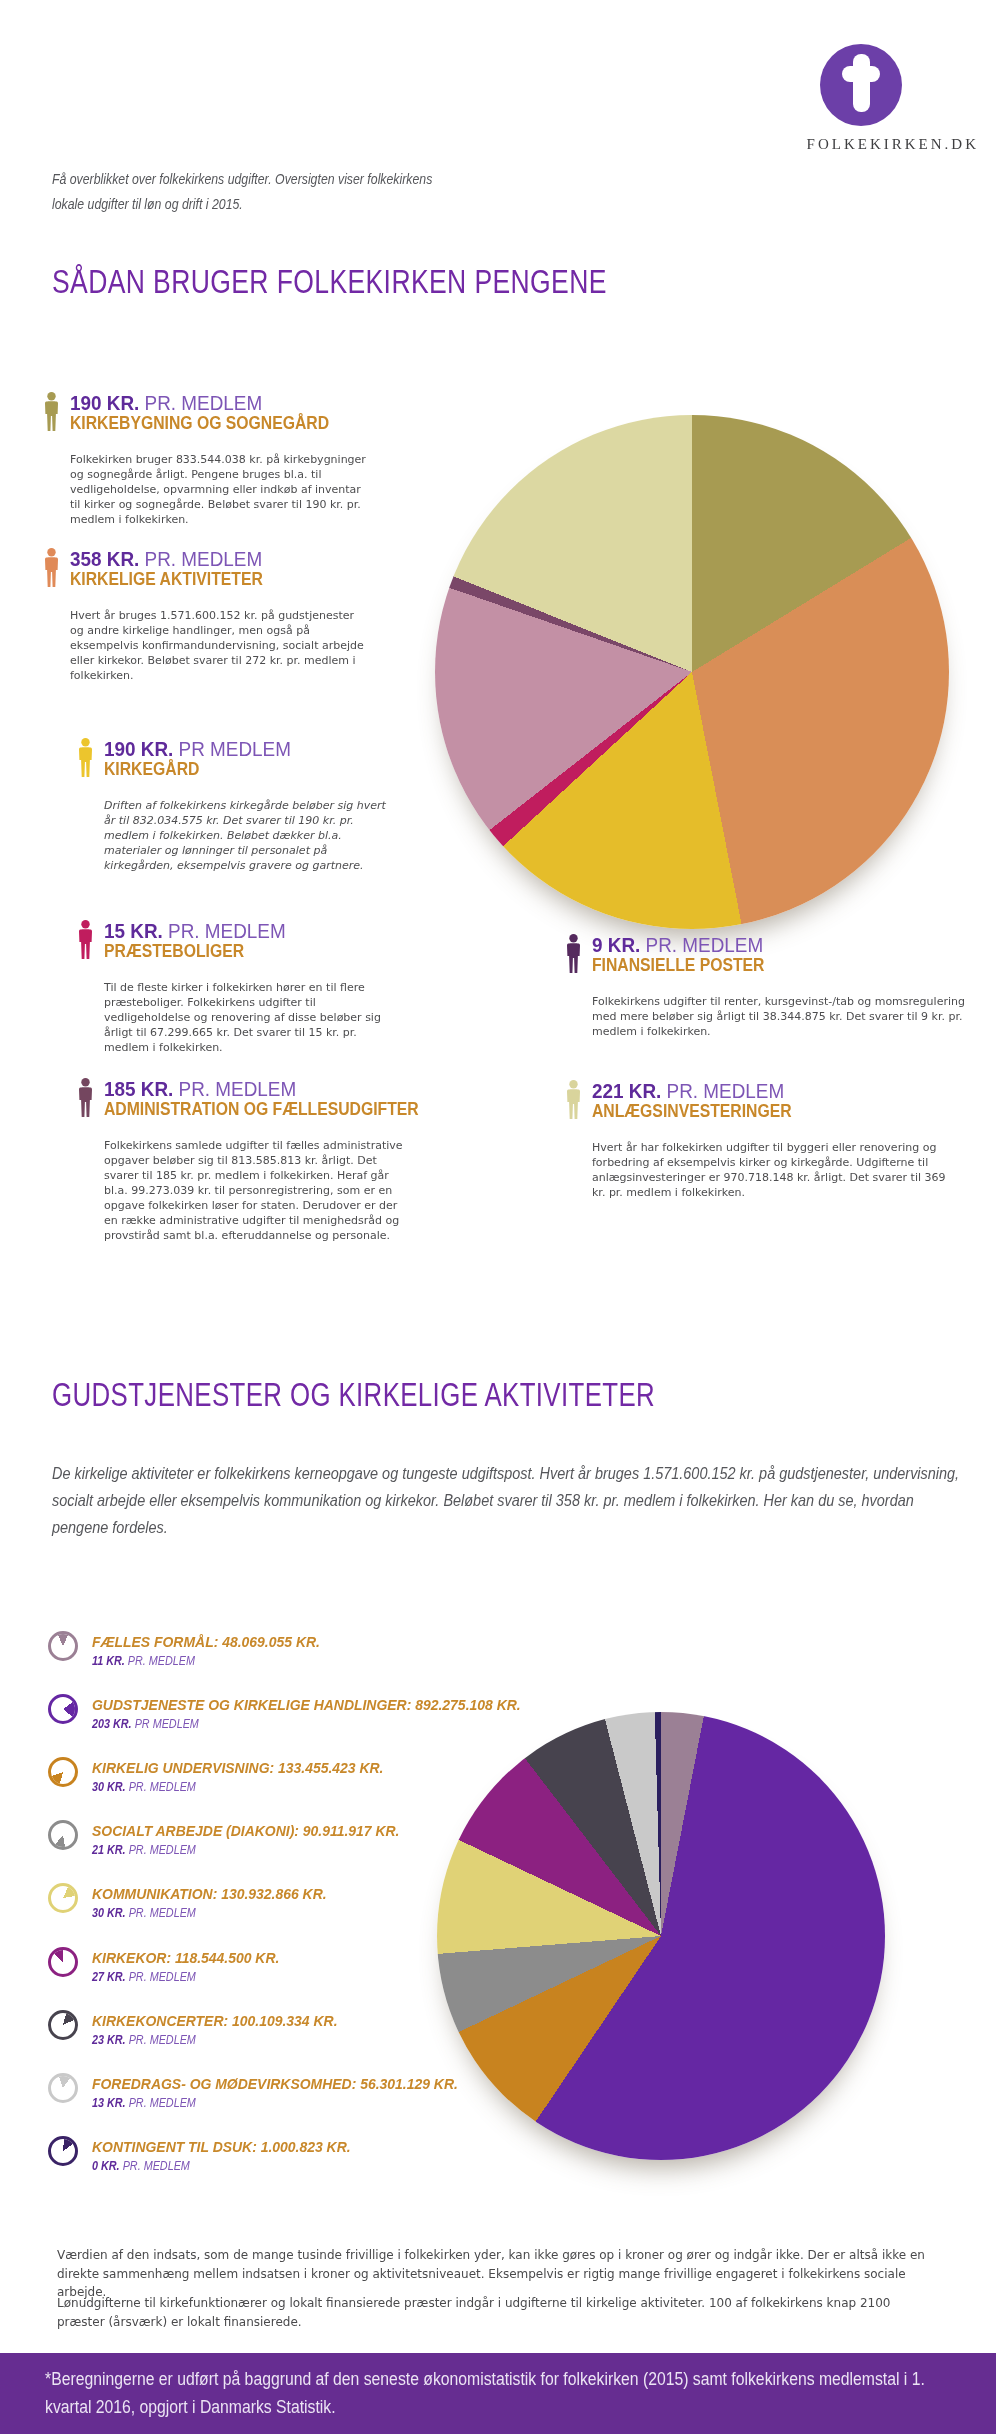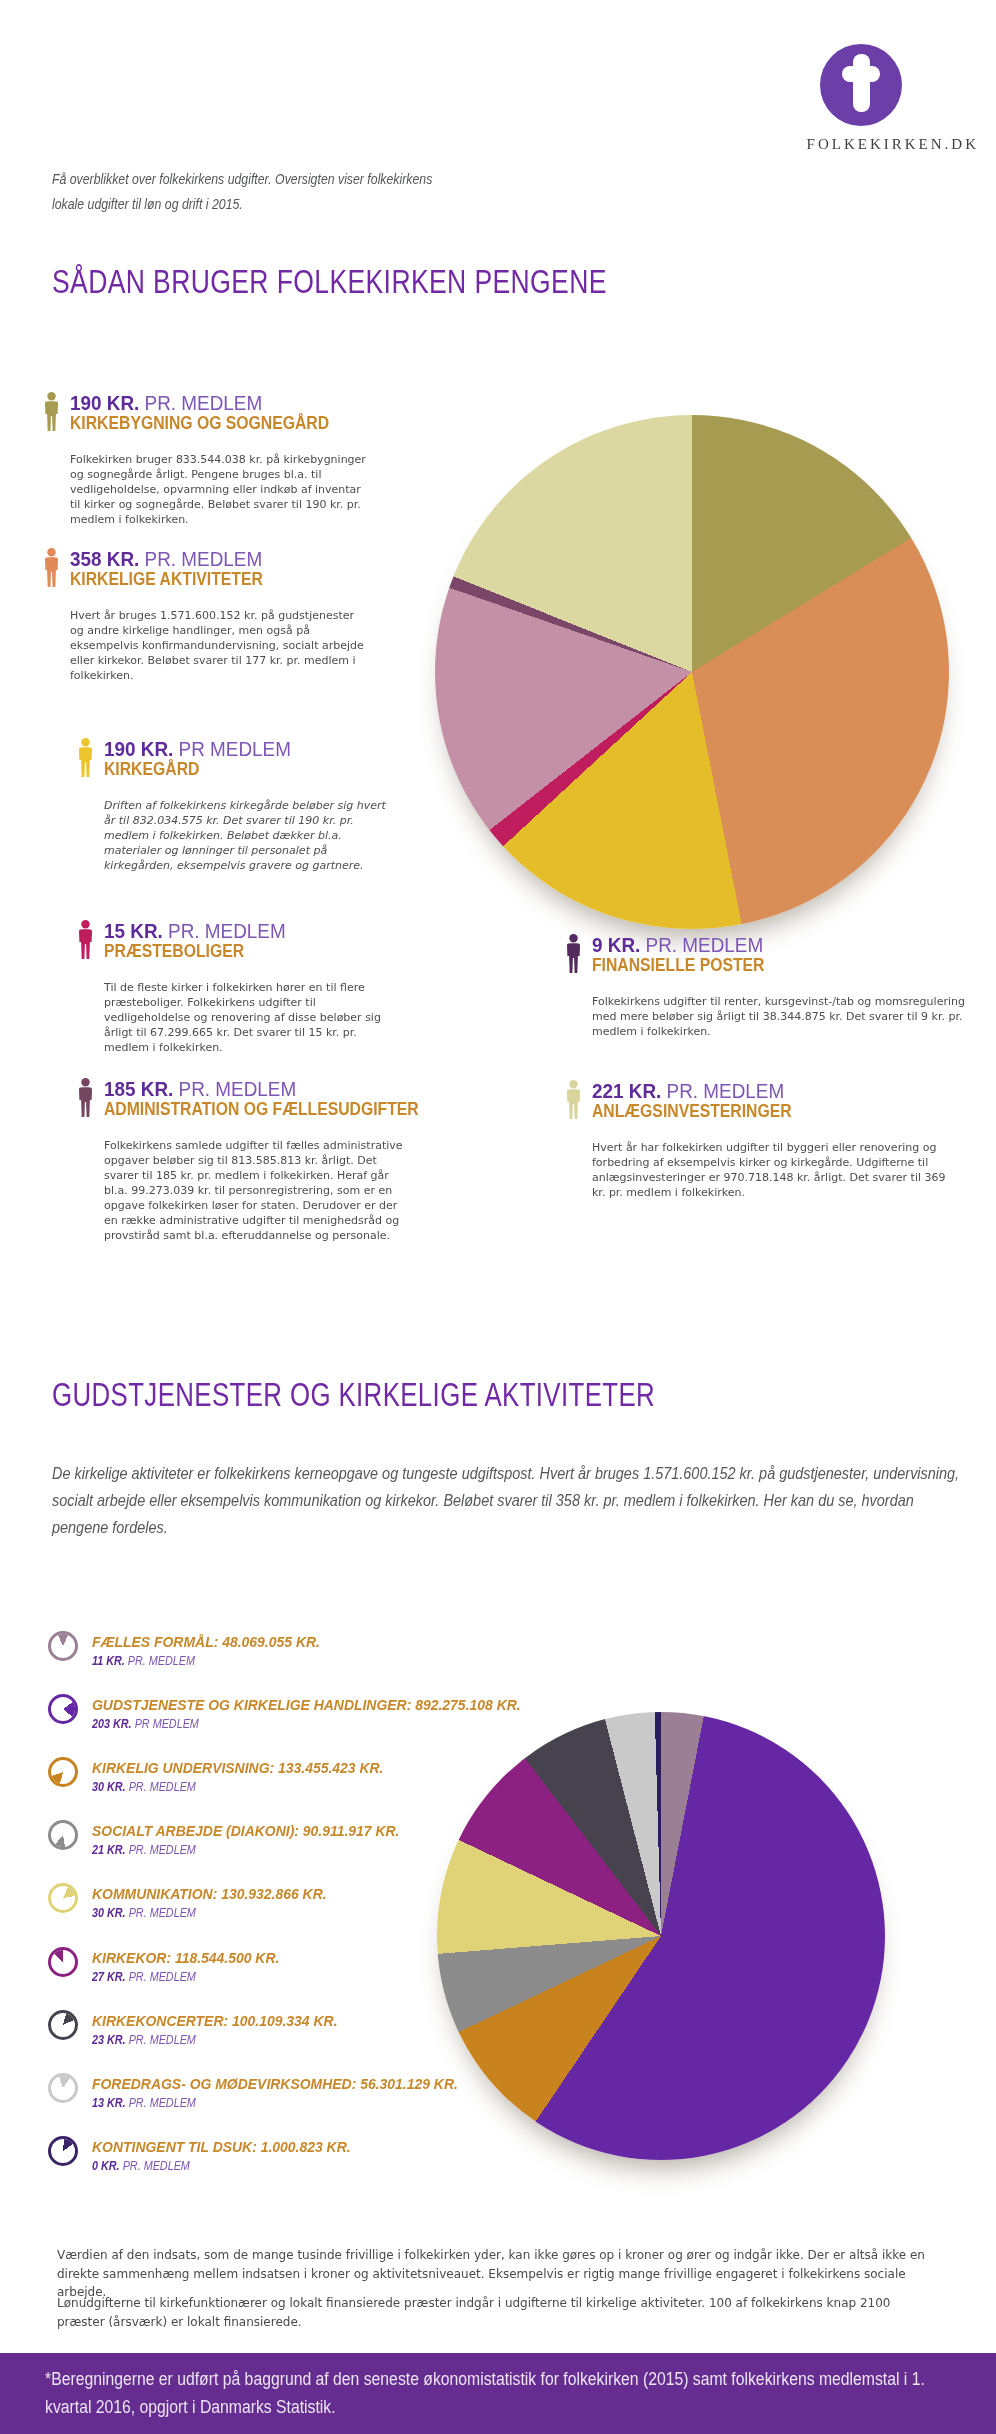--- a/index.html
+++ b/index.html
@@ -85,21 +85,21 @@
   <div class="s1-item" id="s1i2">
     <span class="s1-icon" style="color: rgb(224, 138, 88);">
       <svg width="15" height="40" viewBox="0 0 15 40" fill="currentColor">
           <circle cx="7.5" cy="4.2" r="4.2"></circle>
           <path d="M2.3 9.6 C3.8 9.1 11.2 9.1 12.7 9.6 C13.6 9.9 14 10.6 14 11.5 L13.6 22 L11.9 22 L11.3 39 L8.6 39 L8.1 24 L6.9 24 L6.4 39 L3.7 39 L3.1 22 L1.4 22 L1 11.5 C1 10.6 1.4 9.9 2.3 9.6 Z"></path>
         </svg>
     </span>
     <div class="s1-content">
       <div class="amt-row"><span class="cond"><b class="amt">358 KR.</b> <span class="amt-sfx">PR. MEDLEM</span></span></div>
       <div class="gold-h"><span class="cond">KIRKELIGE AKTIVITETER</span></div>
-      <div class="body-txt">Hvert år bruges 1.571.600.152 kr. på gudstjenester og andre kirkelige handlinger, men også på eksempelvis konfirmandundervisning, socialt arbejde eller kirkekor. Beløbet svarer til 177 kr. pr. medlem i folkekirken.</div>
+      <div class="body-txt">Hvert år bruges 1.571.600.152 kr. på gudstjenester og andre kirkelige handlinger, men også på eksempelvis konfirmandundervisning, socialt arbejde eller kirkekor. Beløbet svarer til 272 kr. pr. medlem i folkekirken.</div>
     </div>
   </div>
 
   <div class="s1-item" id="s1i3">
     <span class="s1-icon" style="color: rgb(236, 197, 45);">
       <svg width="15" height="40" viewBox="0 0 15 40" fill="currentColor">
           <circle cx="7.5" cy="4.2" r="4.2"></circle>
           <path d="M2.3 9.6 C3.8 9.1 11.2 9.1 12.7 9.6 C13.6 9.9 14 10.6 14 11.5 L13.6 22 L11.9 22 L11.3 39 L8.6 39 L8.1 24 L6.9 24 L6.4 39 L3.7 39 L3.1 22 L1.4 22 L1 11.5 C1 10.6 1.4 9.9 2.3 9.6 Z"></path>
         </svg>
     </span>

